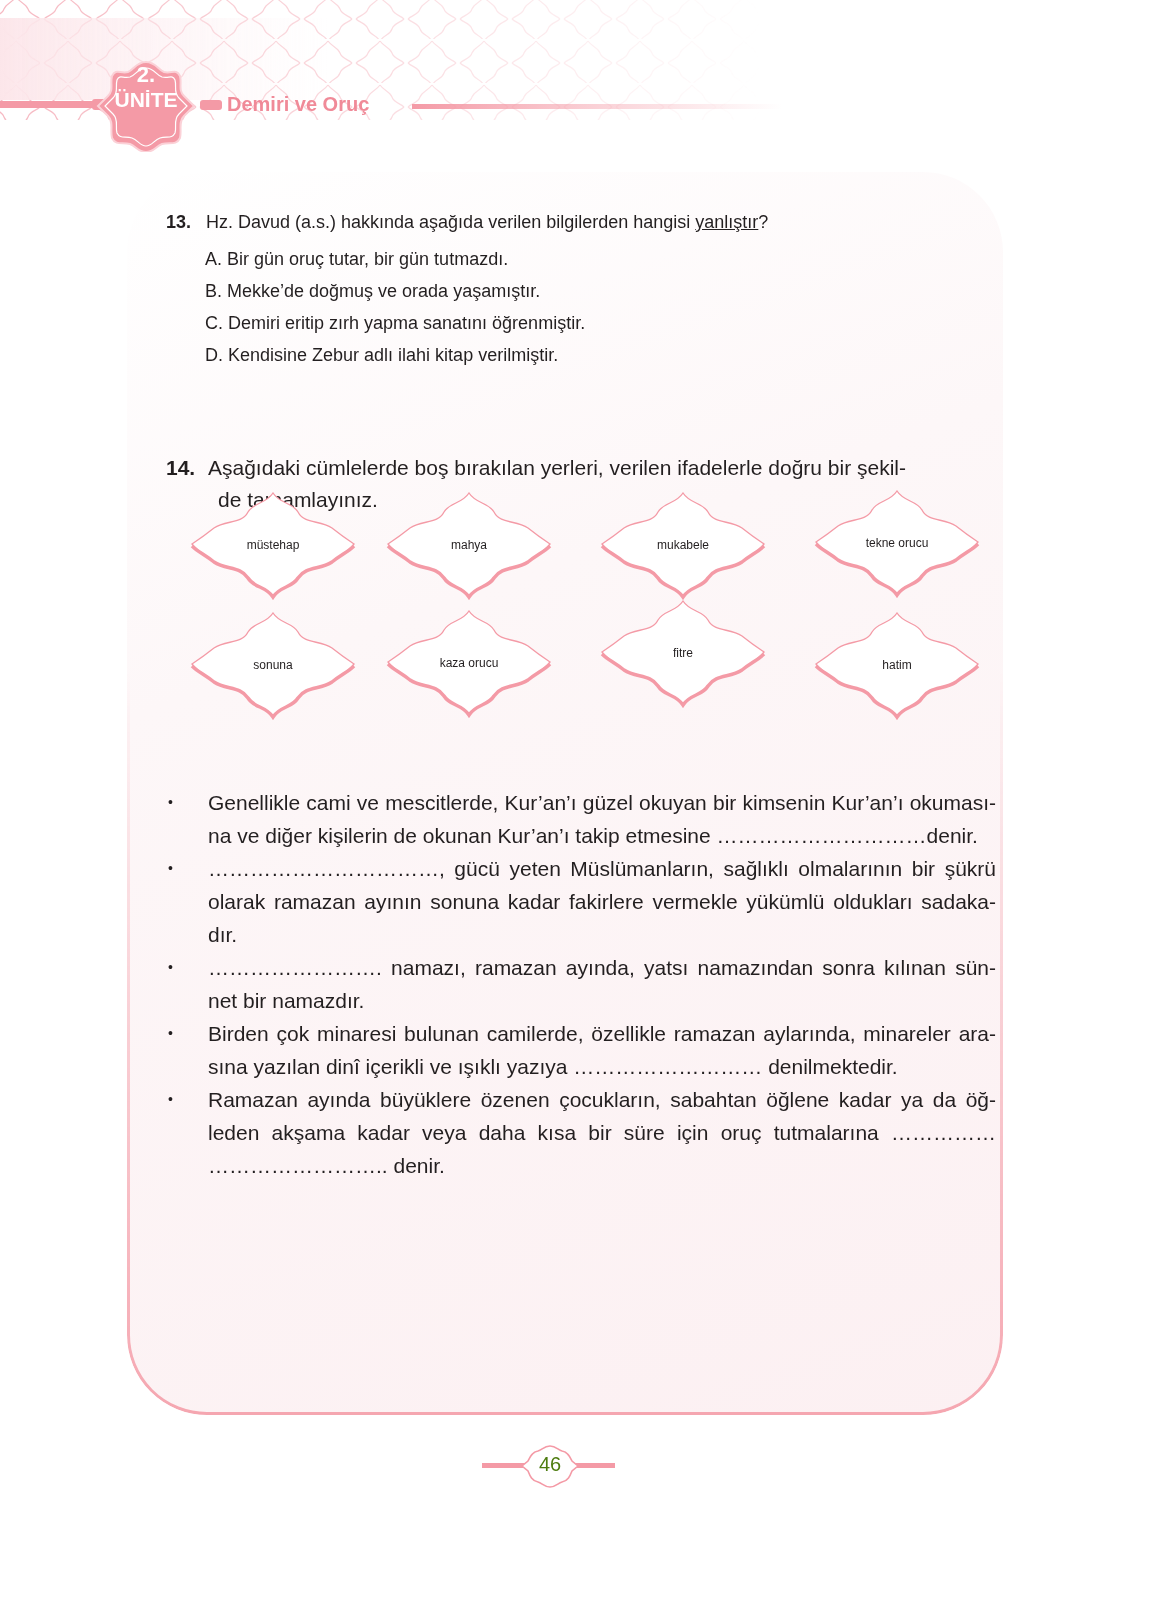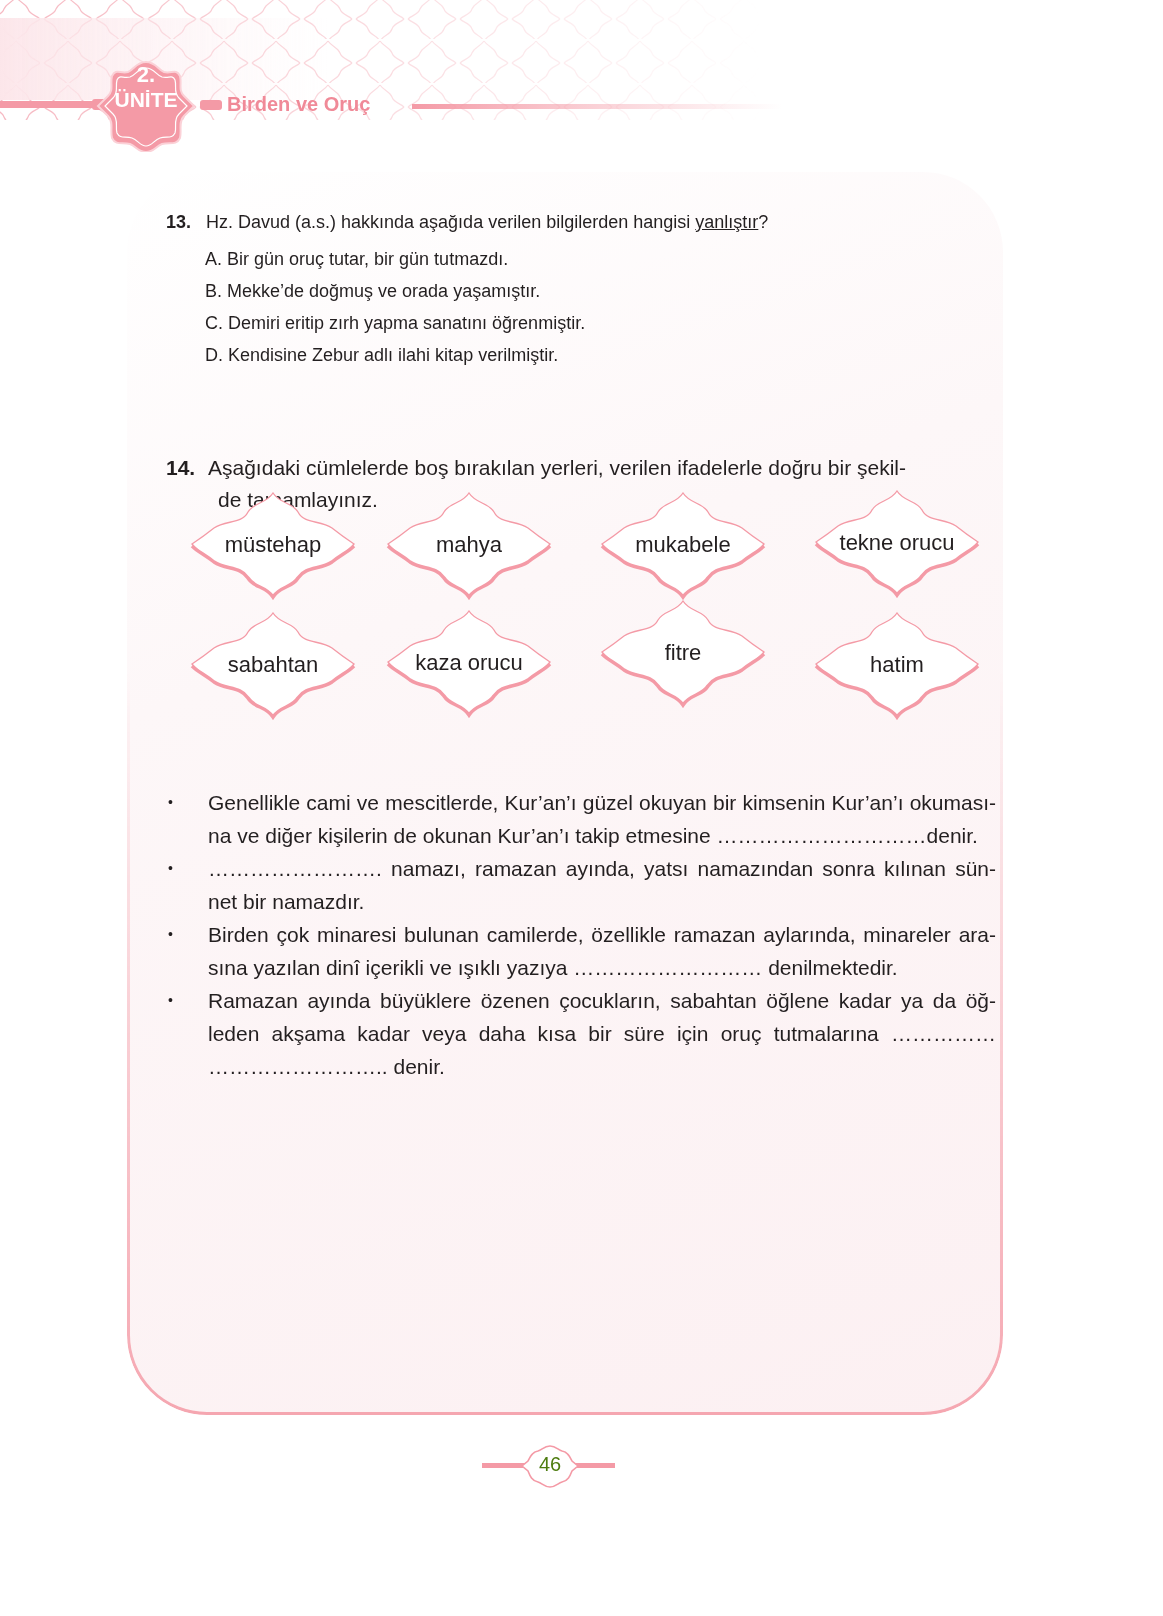--- a/index.html
+++ b/index.html
@@ -81,21 +81,21 @@
   .q14-line2 { padding-left: 52px; }
 
   
   .word {
     position: absolute; width: 170px; height: 110px;
   }
   .word svg { position: absolute; left: 0; top: 0; }
   .word-label {
     position: absolute; left: 0; top: 0; width: 100%; height: 100%;
     display: flex; align-items: center; justify-content: center;
-    font-size: 22px; color: #231f20;
+    font-size: 12px; color: #231f20;
   }
 
   
   .bullets { position: absolute; left: 166px; top: 786px; width: 830px; font-size: 21px; line-height: 33px; }
   .bullet { position: relative; padding-left: 42px; text-align: justify; }
   .bullet::before {
     content: "•"; position: absolute; left: 2px; top: 0; font-size: 14px;
   }
 
   
@@ -124,21 +124,21 @@
 <div class="header-bar-left">
     <div class="cap"></div>
   </div>
 <svg class="unit-badge" viewBox="0 0 100 92">
   <path d="M50 2 C60 2 62 10 68 12 C76 14 80 8 84 16 C86 24 82 30 88 36 L98 46 L88 56 C82 62 86 70 84 78 C80 86 74 82 66 84 C60 86 58 92 50 92 C42 92 40 86 34 84 C26 82 20 86 16 78 C14 70 18 62 12 56 L2 46 L12 36 C18 30 14 24 16 16 C20 8 24 14 32 12 C38 10 40 2 50 2 Z" fill="#f49aa6" stroke="#fbd1d7" stroke-width="2"></path>
   <path d="M50 8 C58 8 60 15 66 17 C73 19 76 14 79 20 C81 27 77 32 83 38 L91 46 L83 54 C77 60 81 66 79 73 C76 79 71 76 64 78 C58 80 56 86 50 86 C44 86 42 80 36 78 C29 76 24 79 21 73 C19 66 23 60 17 54 L9 46 L17 38 C23 32 19 27 21 20 C24 14 27 19 34 17 C40 15 42 8 50 8 Z" fill="none" stroke="#ffffff" stroke-width="1.2"></path>
 </svg>
 <div class="unit-num">2.</div>
 <div class="unit-label">ÜNİTE</div>
 <div class="header-connector"></div>
-<div class="header-title">Birden ve Oruç</div>
+<div class="header-title">Demiri ve Oruç</div>
 <div class="header-bar-right"></div>
 
 <div class="card"></div>
 <div class="card-border"></div>
 
 <div class="q13">
   <span class="q-num">13.</span><span>Hz. Davud (a.s.) hakkında aşağıda verilen bilgilerden hangisi </span><span class="underline">yanlıştır</span><span>?</span>
 </div>
 <div class="options">
   <div class="option">A. Bir gün oruç tutar, bir gün tutmazdı.</div>
@@ -179,21 +179,21 @@
     <path d="M4 56 C10 62 16 64 26 72 C38 80 52 76 60 88 C66 98 78 96 85 107 C92 96 104 98 110 88 C118 76 132 80 144 72 C154 64 160 62 166 56" fill="none" stroke="#f49aa6" stroke-width="3.5"></path>
   </svg>
   <div class="word-label">tekne orucu</div>
 </div>
 
 <div class="word" style="left:188px; top:610px;">
   <svg width="170" height="110" viewBox="0 0 170 110">
     <path d="M85 3 C92 14 104 12 110 22 C116 34 132 30 144 38 C154 46 160 50 166 54 C160 62 154 64 144 72 C132 80 118 76 110 88 C104 98 92 96 85 107 C78 96 66 98 60 88 C52 76 38 80 26 72 C16 64 10 62 4 54 C10 50 16 46 26 38 C38 30 54 34 60 22 C66 12 78 14 85 3 Z" fill="#ffffff" stroke="#f49aa6" stroke-width="1.3"></path>
     <path d="M4 56 C10 62 16 64 26 72 C38 80 52 76 60 88 C66 98 78 96 85 107 C92 96 104 98 110 88 C118 76 132 80 144 72 C154 64 160 62 166 56" fill="none" stroke="#f49aa6" stroke-width="3.5"></path>
   </svg>
-  <div class="word-label">sabahtan</div>
+  <div class="word-label">sonuna</div>
 </div>
 <div class="word" style="left:384px; top:608px;">
   <svg width="170" height="110" viewBox="0 0 170 110">
     <path d="M85 3 C92 14 104 12 110 22 C116 34 132 30 144 38 C154 46 160 50 166 54 C160 62 154 64 144 72 C132 80 118 76 110 88 C104 98 92 96 85 107 C78 96 66 98 60 88 C52 76 38 80 26 72 C16 64 10 62 4 54 C10 50 16 46 26 38 C38 30 54 34 60 22 C66 12 78 14 85 3 Z" fill="#ffffff" stroke="#f49aa6" stroke-width="1.3"></path>
     <path d="M4 56 C10 62 16 64 26 72 C38 80 52 76 60 88 C66 98 78 96 85 107 C92 96 104 98 110 88 C118 76 132 80 144 72 C154 64 160 62 166 56" fill="none" stroke="#f49aa6" stroke-width="3.5"></path>
   </svg>
   <div class="word-label">kaza orucu</div>
 </div>
 <div class="word" style="left:598px; top:598px;">
   <svg width="170" height="110" viewBox="0 0 170 110">
@@ -205,20 +205,21 @@
 <div class="word" style="left:812px; top:610px;">
   <svg width="170" height="110" viewBox="0 0 170 110">
     <path d="M85 3 C92 14 104 12 110 22 C116 34 132 30 144 38 C154 46 160 50 166 54 C160 62 154 64 144 72 C132 80 118 76 110 88 C104 98 92 96 85 107 C78 96 66 98 60 88 C52 76 38 80 26 72 C16 64 10 62 4 54 C10 50 16 46 26 38 C38 30 54 34 60 22 C66 12 78 14 85 3 Z" fill="#ffffff" stroke="#f49aa6" stroke-width="1.3"></path>
     <path d="M4 56 C10 62 16 64 26 72 C38 80 52 76 60 88 C66 98 78 96 85 107 C92 96 104 98 110 88 C118 76 132 80 144 72 C154 64 160 62 166 56" fill="none" stroke="#f49aa6" stroke-width="3.5"></path>
   </svg>
   <div class="word-label">hatim</div>
 </div>
 
 <div class="bullets">
   <div class="bullet">Genellikle cami ve mescitlerde, Kur’an’ı güzel okuyan bir kimsenin Kur’an’ı okuması-na ve diğer kişilerin de okunan Kur’an’ı takip etmesine …………………………denir.</div>
+  <div class="bullet"> ……………………………, gücü yeten Müslümanların, sağlıklı olmalarının bir şükrü olarak ramazan ayının sonuna kadar fakirlere vermekle  yükümlü oldukları sadaka-dır.</div>
   <div class="bullet">……………………. namazı, ramazan ayında, yatsı namazından sonra kılınan sün-net bir namazdır.</div>
   <div class="bullet">Birden çok minaresi bulunan camilerde, özellikle ramazan aylarında, minareler ara-sına yazılan dinî içerikli ve ışıklı yazıya ……………………… denilmektedir.</div>
   <div class="bullet">Ramazan ayında büyüklere özenen çocukların, sabahtan öğlene kadar ya da öğ-leden akşama kadar veya daha kısa bir süre için oruç tutmalarına …………… …………………….. denir.</div>
 </div>
 
 <div class="page-bar" style="left:482px; width:45px;"></div>
 <div class="page-bar" style="left:573px; width:42px;"></div>
 <svg class="page-badge" viewBox="0 0 60 46">
   <path d="M30 3 C36 3 38 7 42 8 C48 9 50 14 52 18 L58 23 L52 28 C50 33 48 38 42 39 C38 40 36 44 30 44 C24 44 22 40 18 39 C12 38 10 33 8 28 L2 23 L8 18 C10 14 12 9 18 8 C22 7 24 3 30 3 Z" fill="#ffffff" stroke="#f49aa6" stroke-width="1.6"></path>
 </svg>

